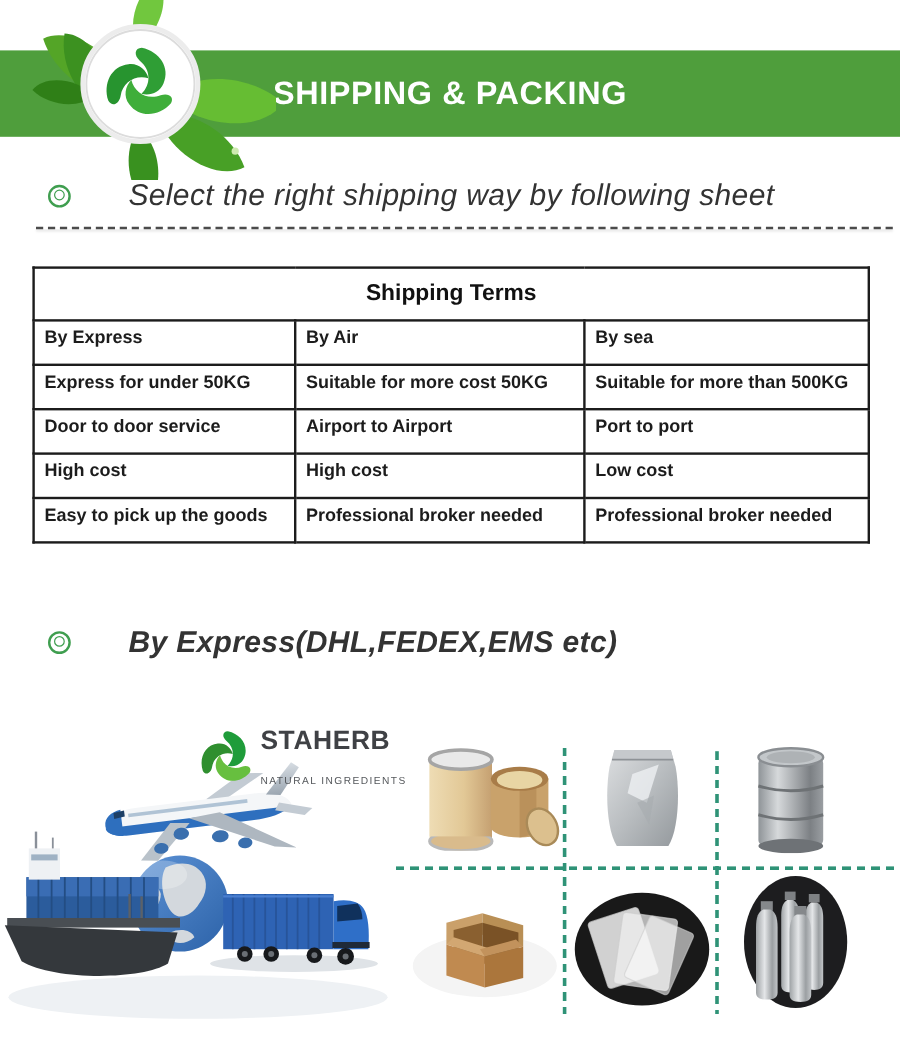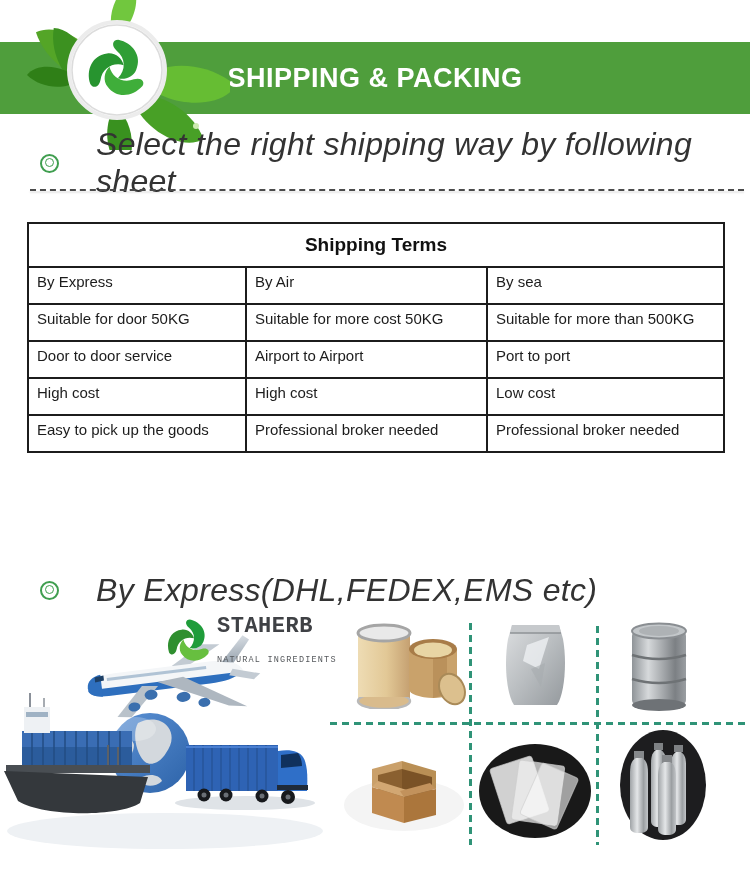--- a/index.html
+++ b/index.html
@@ -8,42 +8,42 @@
 
   
   .banner{position:absolute;top:42px;left:0;width:750px;height:72px;background:#4f9e3c;
           display:flex;align-items:center;justify-content:center;}
   .banner-title{color:#ffffff;font-size:27px;font-weight:bold;letter-spacing:.5px;}
   .logo-svg{position:absolute;top:0;left:20px;width:210px;height:150px;}
 
   
   .heading{position:absolute;left:40px;display:flex;align-items:center;}
   .heading.h1{top:144px;height:38px;}
-  .heading.h2{top:571px;height:38px;}
+  .heading.h2{top:516px;height:38px;font-weight:bold;}
   .ring{position:relative;width:15px;height:15px;border:2px solid #3f9e4f;border-radius:50%;flex:0 0 auto;}
   .ring::after{content:"";position:absolute;left:2.5px;top:2.5px;width:7px;height:7px;
                border:1.5px solid #3f9e4f;border-radius:50%;}
-  .heading-text{margin-left:37px;font-size:32px;font-style:italic;color:#333;letter-spacing:.3px;}
+  .heading-text{margin-left:48px;font-size:25px;font-style:italic;color:#333;letter-spacing:.3px;}
   .dash-sep{position:absolute;top:189px;left:30px;width:714px;height:0;
             border-top:2px dashed #4b4b4b;box-shadow:0 2px 2px rgba(0,0,0,.10);}
 
   
   table.terms{position:absolute;left:27px;top:222px;width:696px;border-collapse:collapse;
               table-layout:fixed;background:#fff;padding-left:40px;}
   table.terms th,table.terms td{border:2px solid #1c1c1c;font-family:"Liberation Sans",sans-serif;}
   table.terms thead tr{height:44px;}
   table.terms tbody tr{height:37px;}
   table.terms th{font-size:19px;font-weight:bold;color:#111;text-align:center;}
   table.terms td{font-size:15px;color:#1c1c1c;text-align:left;vertical-align:middle;
-                 padding:0 6px 8px 8px;}
+                 padding:0 6px 8px 8px;font-weight:bold;}
 
   
   .bottom{position:absolute;top:595px;left:0;width:750px;height:285px;}
   .collage{position:absolute;left:0;top:0;width:330px;height:280px;}
-  .brandmark{position:absolute;left:166px;top:21px;display:flex;align-items:center;font-family:Liberation Mono, monospace;}
+  .brandmark{position:absolute;left:166px;top:11px;display:flex;align-items:center;}
   .brand-glyph{width:46px;height:48px;}
   .brand-text{margin-left:5px;}
   .brand-name{font-size:22px;font-weight:bold;color:#3f4145;letter-spacing:.5px;line-height:22px;}
   .brand-tagline{font-size:8.5px;color:#55585c;letter-spacing:1.2px;margin-top:17px;}
 
   .vline,.hline{position:absolute;}
   .vline{width:3px;background:repeating-linear-gradient(180deg,#2f9377 0 7px,transparent 7px 12px);}
   .v1{left:469px;top:28px;height:222px;}
   .v2{left:596px;top:31px;height:219px;}
   .hline{left:330px;top:127px;width:418px;height:3px;
@@ -113,21 +113,21 @@
         <th colspan="3">Shipping Terms</th>
       </tr>
     </thead>
     <tbody>
       <tr>
         <td>By Express</td>
         <td>By Air</td>
         <td>By sea</td>
       </tr>
       <tr>
-        <td>Suitable for door 50KG</td>
+        <td>Express for under 50KG</td>
         <td>Suitable for more cost 50KG</td>
         <td>Suitable for more than 500KG</td>
       </tr>
       <tr>
         <td>Door to door service</td>
         <td>Airport to Airport</td>
         <td>Port to port</td>
       </tr>
       <tr>
         <td>High cost</td>

